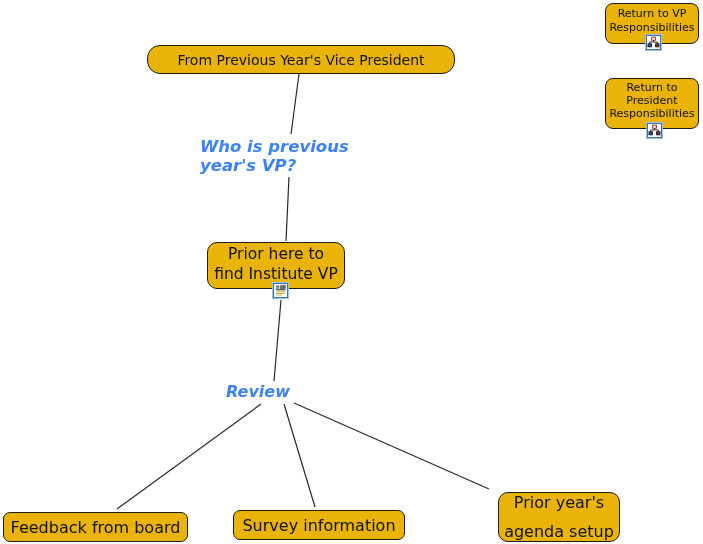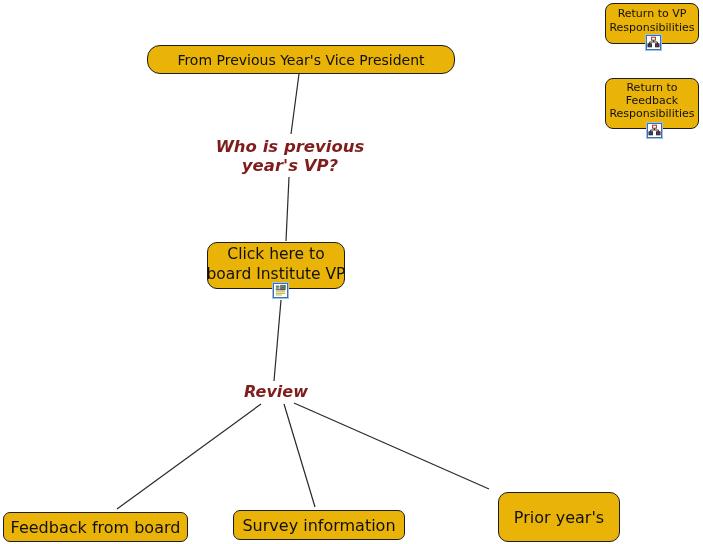--- a/index.html
+++ b/index.html
@@ -35,22 +35,22 @@
   #node-return-vp{left:605px;top:3px;width:94px;height:41px;border-radius:8px;font-size:11px;line-height:14px;padding-bottom:6px;}
   #node-return-imm{left:605px;top:78px;width:94px;height:51px;border-radius:8px;font-size:11px;line-height:13px;padding-bottom:6px;}
   #node-click{left:207px;top:242px;width:138px;height:47px;border-radius:10px;font-size:15.5px;line-height:20px;padding-bottom:4px;}
   #node-feedback{left:3px;top:512px;width:185px;height:30px;border-radius:7px;font-size:16px;}
   #node-survey{left:233px;top:510px;width:172px;height:30px;border-radius:7px;font-size:16px;}
   #node-prior{left:498px;top:492px;width:122px;height:50px;border-radius:10px;font-size:16px;line-height:21px;gap:8px;}
   .free-label{
     position:absolute;
     font-weight:bold;
     font-style:italic;
-    color:#7f1d1d;
-    text-align:center;
+    color:#3b82f6;
+    text-align:left;
     cursor:default;
   }
   #label-who{left:200px;top:137px;width:180px;font-size:16.5px;line-height:19px;}
   #label-review{left:226px;top:382px;width:100px;font-size:16px;line-height:19px;}
   .node-icon{
     position:absolute;
     width:17px;height:17px;
     line-height:0;
   }
   #node-return-vp .node-icon{left:39px;top:30px;}
@@ -85,37 +85,37 @@
         <rect x="6.6" y="3.2" width="3.8" height="3.0" fill="#ffffff" stroke="#a03030"></rect>
         <path d="M8.5 6.2 v1.8 M4.6 8 h7.8 M4.6 8 v1.8 M12.4 8 v1.8" stroke="#333333" fill="none" stroke-width="1"></path>
         <rect x="3.0" y="9.8" width="3.4" height="3.0" fill="#31497f" stroke="#20222a"></rect>
         <rect x="10.6" y="9.8" width="3.4" height="3.0" fill="#7c3040" stroke="#20222a"></rect>
       </svg>
     </span>
   </div>
 
   <div class="node" id="node-return-imm">
     <span class="line">Return to</span>
-    <span class="line">Feedback</span>
+    <span class="line">President</span>
     <span class="line">Responsibilities</span>
     <span class="node-icon">
       <svg width="17" height="17" viewBox="0 0 17 17">
         <rect x="0.5" y="0.5" width="16" height="16" fill="#eaf3fb" stroke="#9cc2e4"></rect>
         <rect x="1.5" y="1.5" width="14" height="14" fill="#ffffff" stroke="#3f6fae"></rect>
         <rect x="6.6" y="3.2" width="3.8" height="3.0" fill="#ffffff" stroke="#a03030"></rect>
         <path d="M8.5 6.2 v1.8 M4.6 8 h7.8 M4.6 8 v1.8 M12.4 8 v1.8" stroke="#333333" fill="none" stroke-width="1"></path>
         <rect x="3.0" y="9.8" width="3.4" height="3.0" fill="#31497f" stroke="#20222a"></rect>
         <rect x="10.6" y="9.8" width="3.4" height="3.0" fill="#7c3040" stroke="#20222a"></rect>
       </svg>
     </span>
   </div>
 
   <div class="node" id="node-click">
-    <span class="line">Click here to</span>
-    <span class="line">board Institute VP</span>
+    <span class="line">Prior here to</span>
+    <span class="line">find Institute VP</span>
     <span class="node-icon">
       <svg width="17" height="17" viewBox="0 0 17 17">
         <rect x="0.5" y="0.5" width="16" height="16" fill="#eaf3fb" stroke="#9cc2e4"></rect>
         <rect x="1.5" y="1.5" width="14" height="14" fill="#ffffff" stroke="#3f6fae"></rect>
         <rect x="8.7" y="3.3" width="4.5" height="3.8" fill="#6f9a5e" stroke="#555555" stroke-width="0.8"></rect>
         <path d="M9.2 6.4 l1.5 -1.6 l1.2 1.0 l1.0 -1.4" stroke="#2e4f8f" fill="none" stroke-width="0.8"></path>
         <path d="M3.8 4.2 h3.6 M3.8 6 h3.6 M3.8 7.8 h9.4" stroke="#333333" fill="none" stroke-width="1"></path>
         <path d="M3.8 9.8 h9.4 M3.8 11.4 h9.4 M3.8 13 h6" stroke="#c9b13a" fill="none" stroke-width="1"></path>
       </svg>
     </span>
@@ -124,20 +124,21 @@
   <div class="node" id="node-feedback">
     <span class="line">Feedback from board</span>
   </div>
 
   <div class="node" id="node-survey">
     <span class="line">Survey information</span>
   </div>
 
   <div class="node" id="node-prior">
     <span class="line">Prior year's</span>
+    <span class="line">agenda setup</span>
   </div>
 
   <div class="free-label" id="label-who">
     <span class="line">Who is previous</span>
     <span class="line">year's VP?</span>
   </div>
 
   <div class="free-label" id="label-review">
     <span class="line">Review</span>
   </div>

